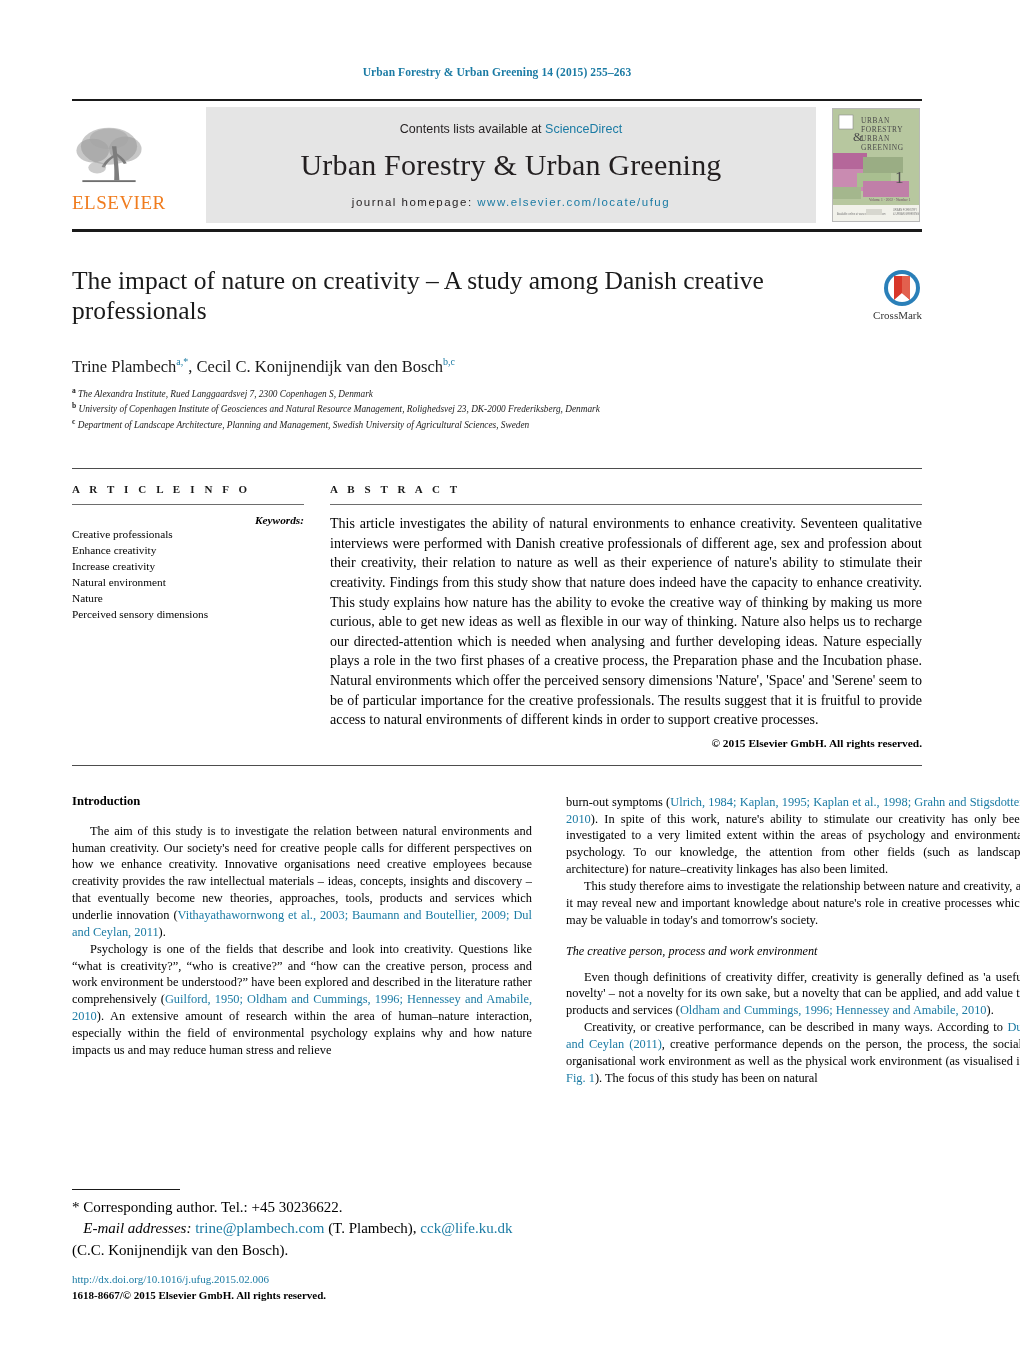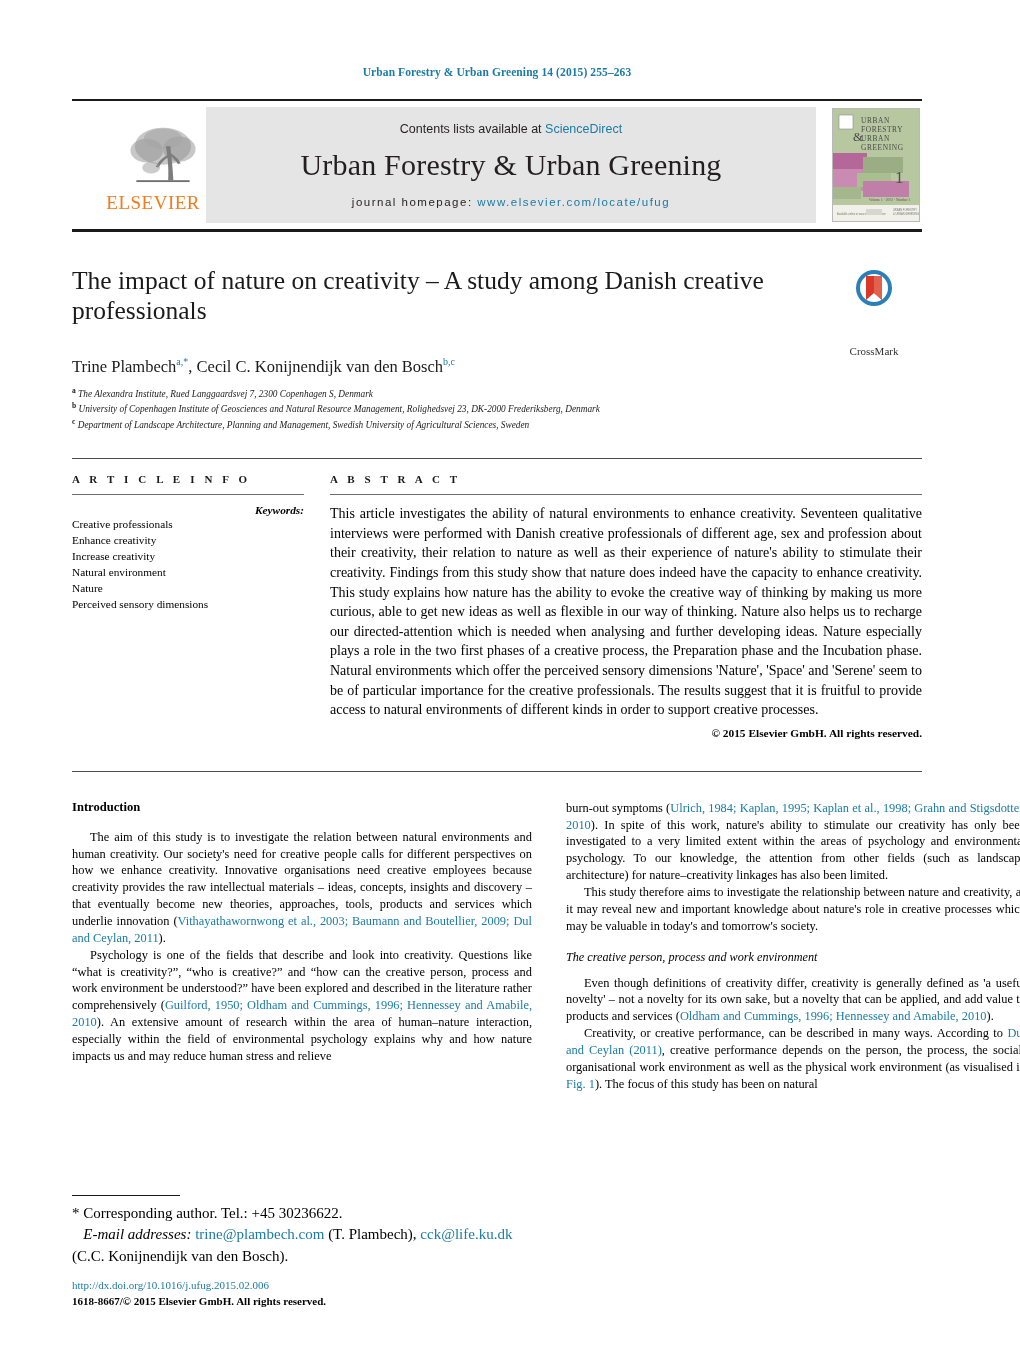--- a/index.html
+++ b/index.html
@@ -40,21 +40,21 @@
     border-bottom: 3px solid #1a1a1a;
     height: 128px;
     display: flex;
     align-items: stretch;
   }
   .masthead-logo {
     width: 128px;
     flex: 0 0 128px;
     display: flex;
     flex-direction: column;
-    align-items: flex-end;
+    align-items: flex-start;
     justify-content: center;
     padding-top: 4px;
   }
   .elsevier-tree {
     width: 74px;
     height: 74px;
   }
   .elsevier-word {
     color: #f07c1e;
     font-family: "Liberation Serif", serif;
@@ -126,22 +126,21 @@
     padding-right: 120px;
     color: #1a1a1a;
   }
   .crossmark {
     position: absolute;
     right: 0;
     top: 2px;
     width: 96px;
     display: flex;
     flex-direction: column;
-    align-items: center;
-    gap: 36px;
+    align-items: flex-end;
   }
   .crossmark-word {
     font-family: "Liberation Serif", serif;
     font-size: 11px;
     color: #333;
     margin-top: 1px;
   }
   .authors {
     margin-top: 18px;
     font-size: 16.5px;
@@ -153,24 +152,24 @@
     margin-top: 9px;
     font-size: 9.3px;
     font-style: italic;
     line-height: 1.45;
     color: #1a1a1a;
   }
   .affiliations sup { font-style: normal; font-weight: bold; font-size: 7.5px; }
 
   
   .info-abstract {
-    margin-top: 26px;
+    margin-top: 36px;
     border-top: 1.5px solid #4d4d4d;
     border-bottom: 1.5px solid #4d4d4d;
-    padding: 14px 0 32px 0;
+    padding: 14px 0 16px 0;
     display: flex;
     gap: 26px;
   }
   .col-info { width: 232px; flex: 0 0 232px; }
   .col-abstract { flex: 1 1 auto; }
   .sec-head {
     font-family: "Liberation Serif", serif;
     font-size: 11px;
     font-weight: bold;
     letter-spacing: 3.6px;

